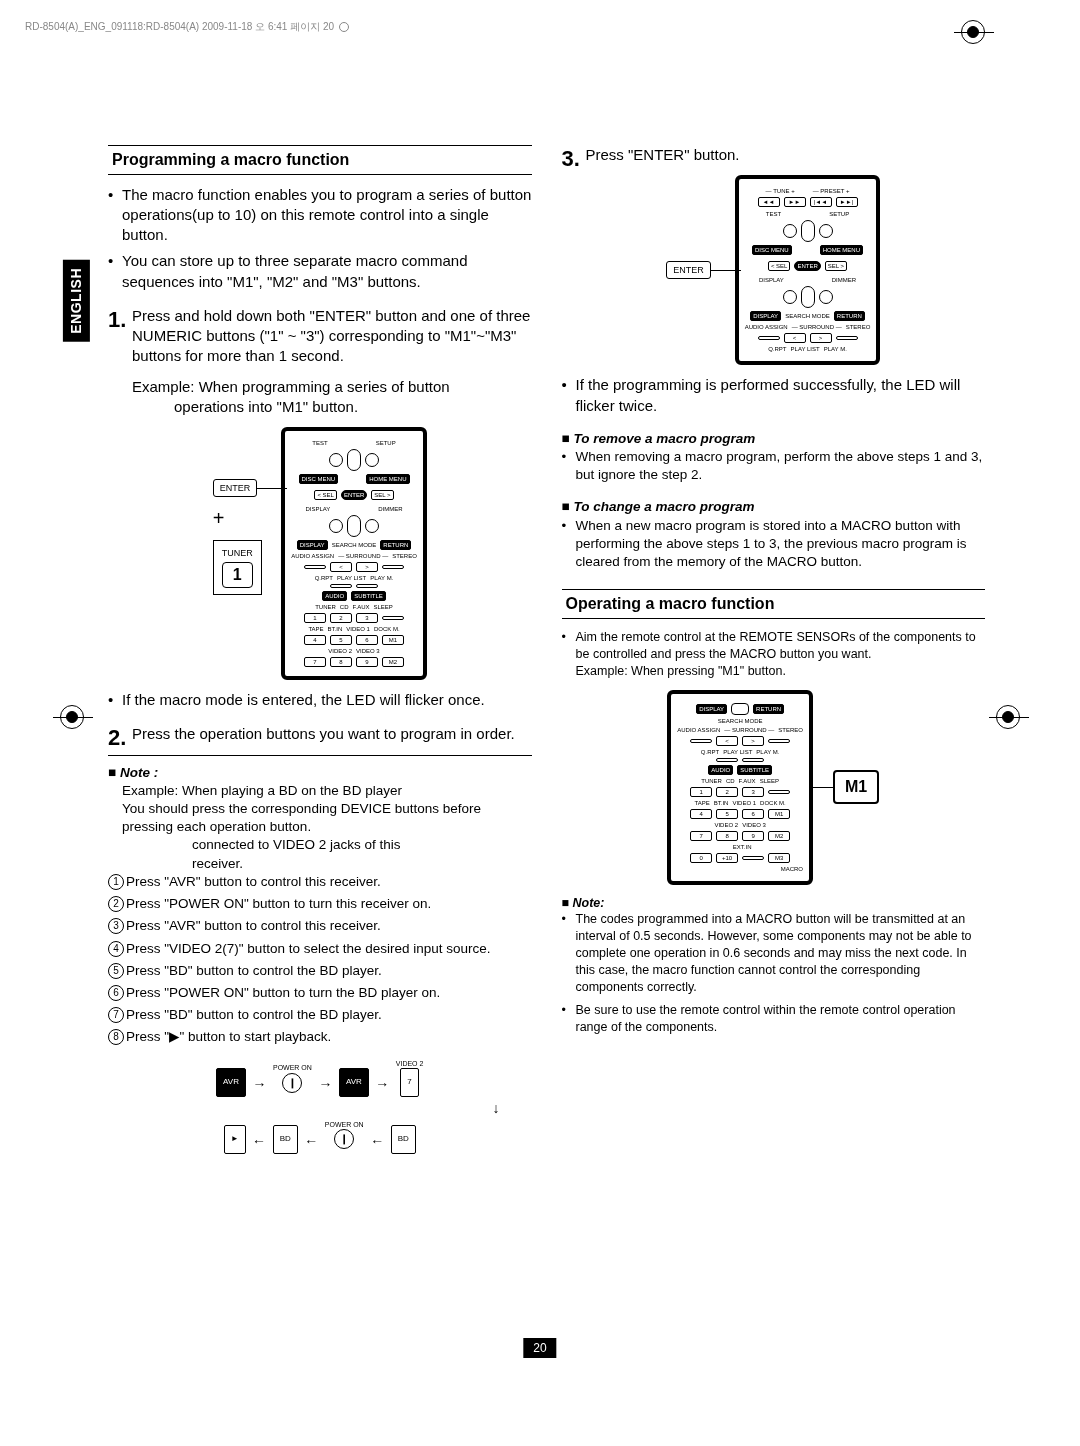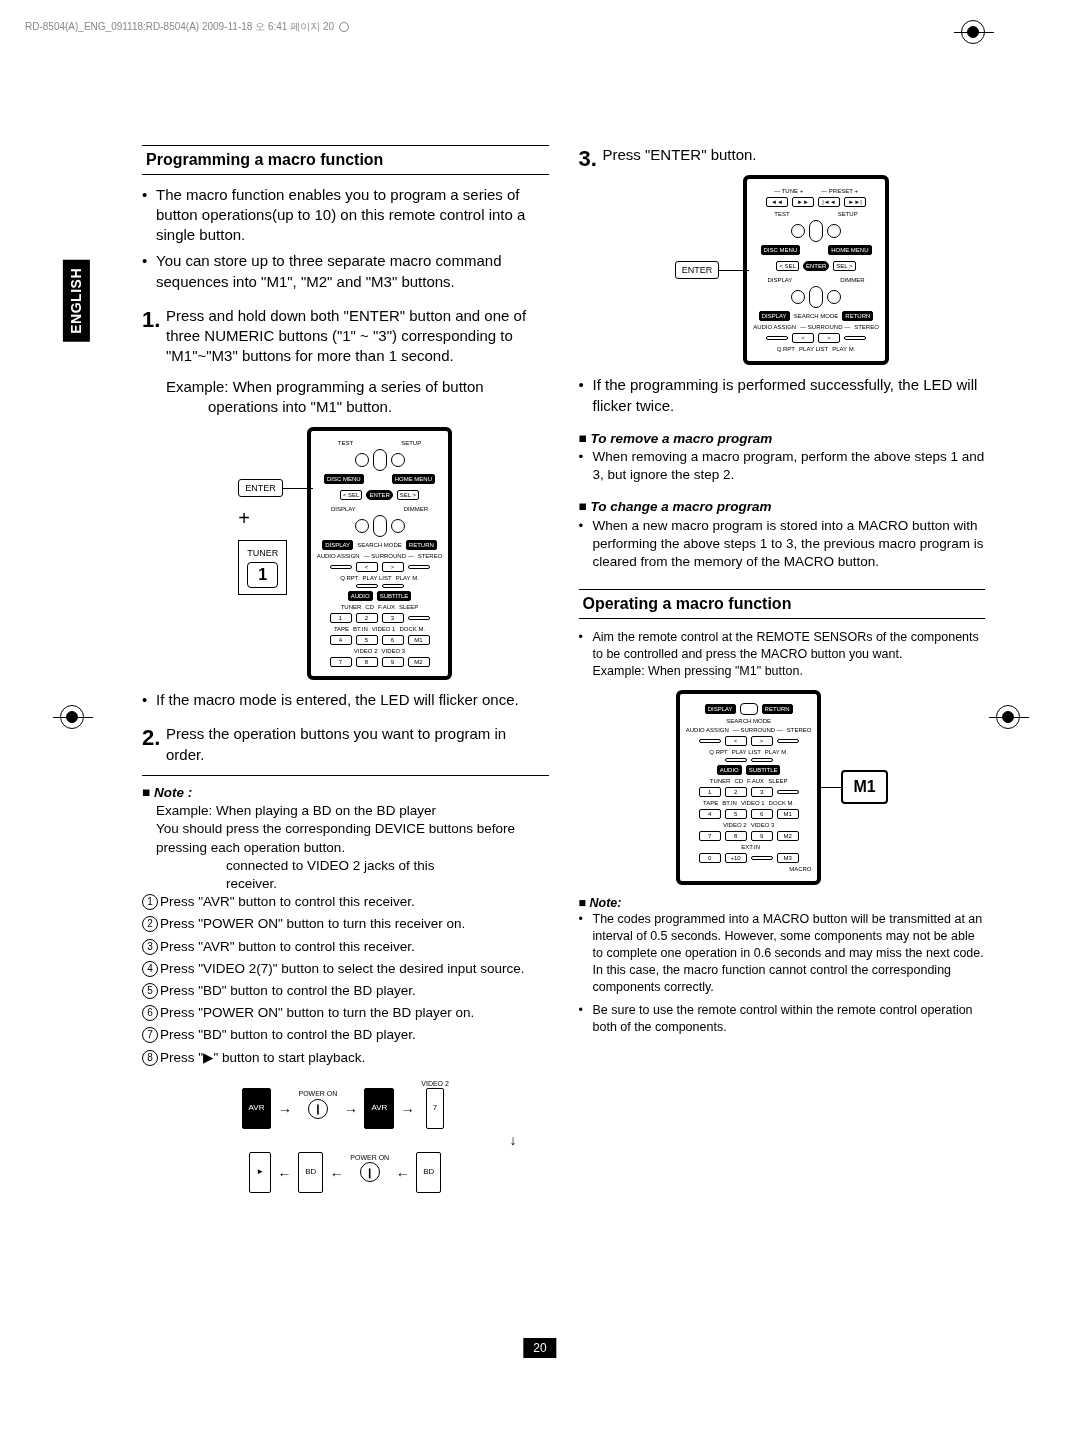--- a/index.html
+++ b/index.html
@@ -39,21 +39,21 @@
     font-weight: bold;
     font-size: 14px;
     padding: 8px 4px;
     writing-mode: vertical-rl;
     transform: rotate(180deg);
     letter-spacing: 0.5px;
   }
   .content {
     position: absolute;
     top: 145px;
-    left: 142px;
+    left: 108px;
     right: 95px;
     display: flex;
     gap: 30px;
   }
   .col { flex: 1; }
   .section-head {
     border-top: 1px solid #000;
     border-bottom: 1px solid #000;
     padding: 3px 4px;
     font-weight: bold;
@@ -158,21 +158,21 @@
     line-height: 14px;
   }
   .btn-flow {
     margin: 12px auto 0;
     text-align: center;
     font-size: 9px;
   }
   .btn-flow .fb {
     border: 1px solid #000;
     border-radius: 2px;
-    padding: 14px 6px;
+    padding: 8px 6px;
     font-size: 8px;
     display: inline-block;
     vertical-align: middle;
   }
   .btn-flow .fb.black { background: #000; color: #fff; }
   .btn-flow .pcirc {
     border: 1.5px solid #000;
     border-radius: 50%;
     width: 20px; height: 20px;
     display: inline-flex;
@@ -634,19 +634,19 @@
         </div>
         <span class="pointer-line" style="width:20px;"></span>
         <span class="m1-box">M1</span>
       </div>
     </div>
 
     <div class="sub-note notes-small">
       <div class="sub-note-h">■ Note:</div>
       <ul class="bullets">
         <li>The codes programmed into a MACRO button will be transmitted at an interval of 0.5 seconds. However, some components may not be able to complete one operation in 0.6 seconds and may miss the next code. In this case, the macro function cannot control the corresponding components correctly.</li>
-        <li>Be sure to use the remote control within the remote control operation both of the components.</li>
+        <li>Be sure to use the remote control within the remote control operation range of the components.</li>
       </ul>
     </div>
   </div>
 </div>
 
 <div class="page-num">20</div>
 
 </body></html>

